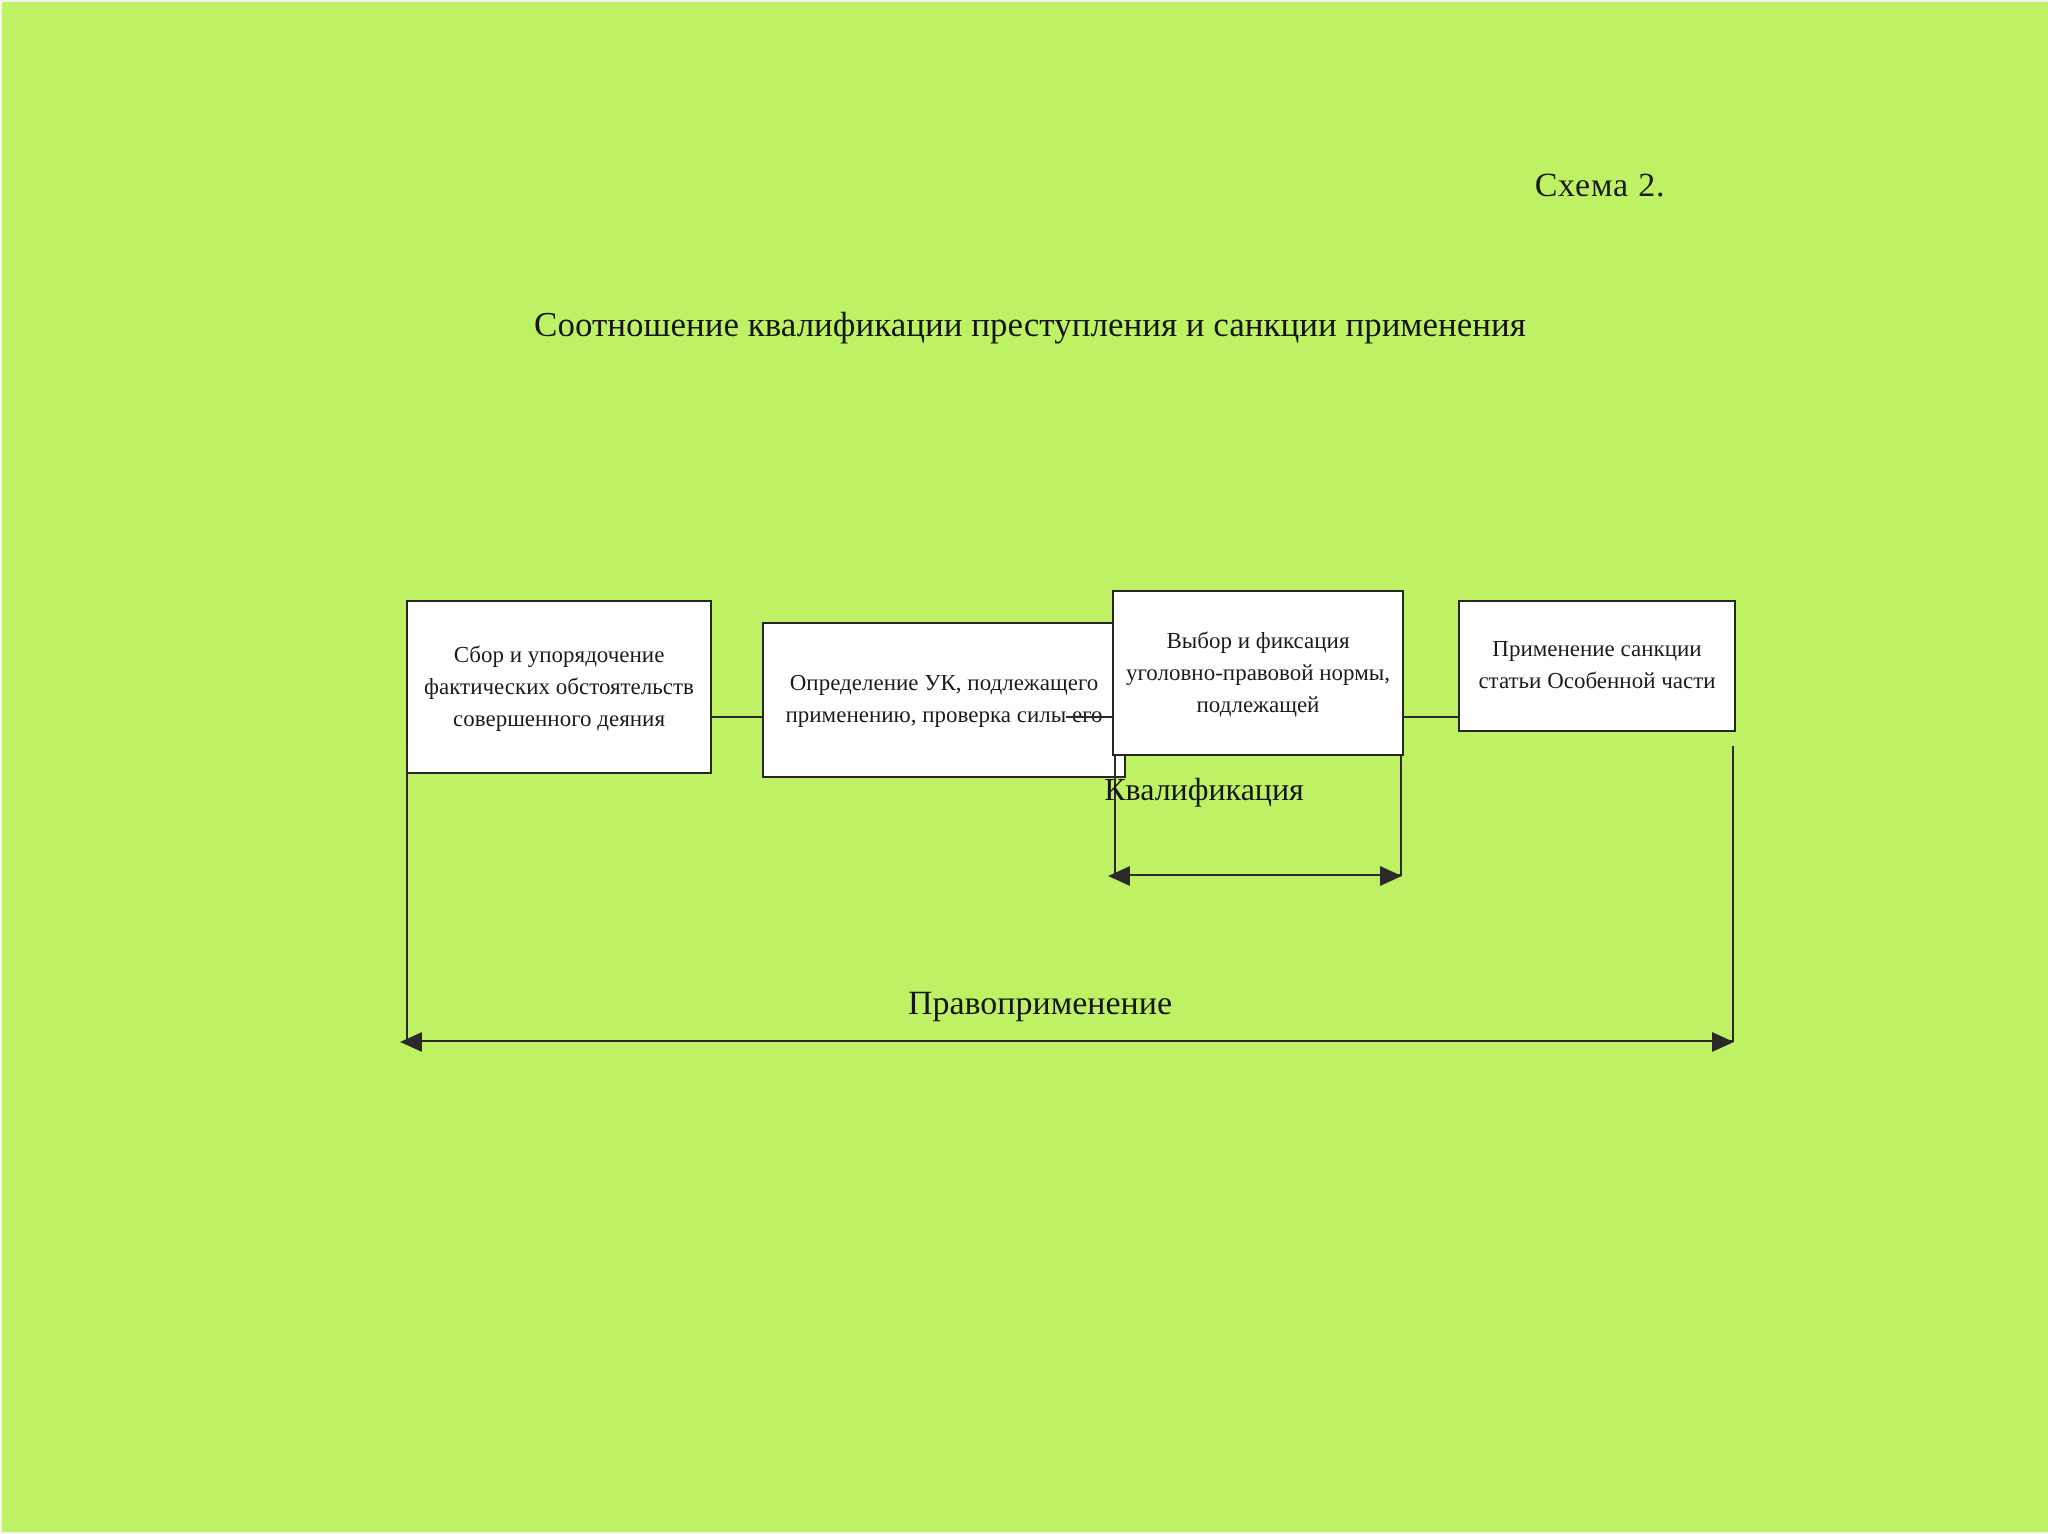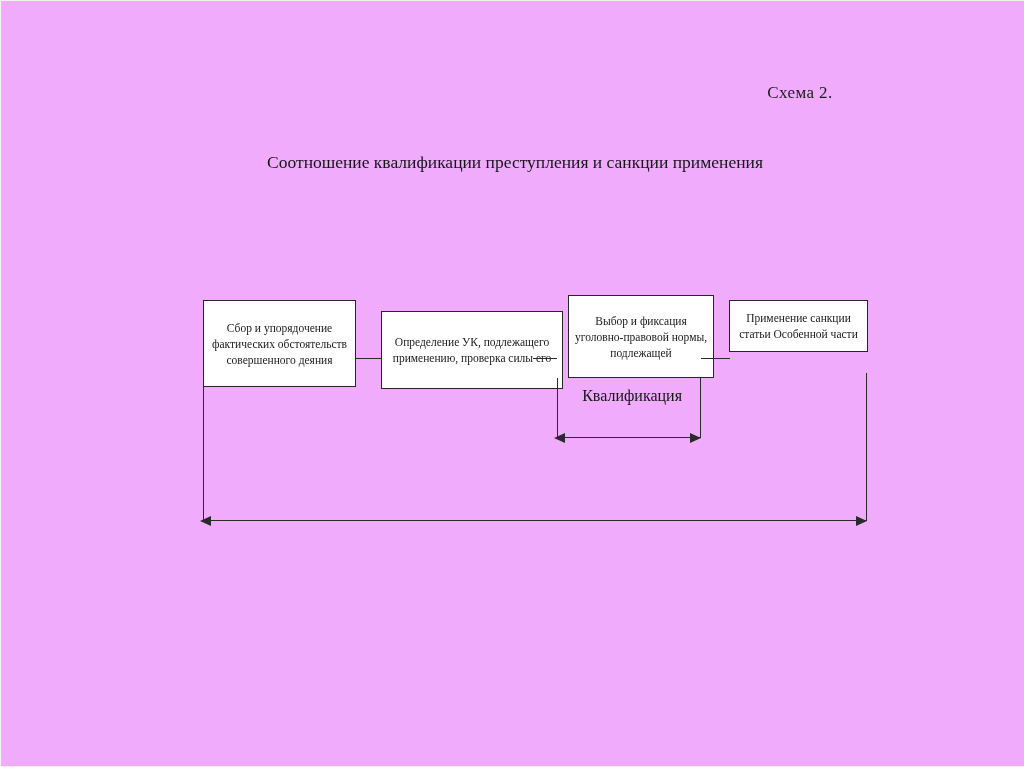--- a/index.html
+++ b/index.html
@@ -8,21 +8,21 @@
     background: #ffffff;
   }
   body {
     font-family: "Liberation Serif", "DejaVu Serif", serif;
     color: #1a1a1a;
   }
   #page {
     position: relative;
     width: 1024px;
     height: 767px;
-    background: #f0abfc;
+    background: #bef264;
     overflow: hidden;
   }
   .page-edge-top {
     position: absolute;
     left: 0; top: 0;
     width: 1024px; height: 1px;
     background: #f2f2f2;
   }
   .page-edge-left {
     position: absolute;
@@ -70,22 +70,22 @@
     align-items: center;
     justify-content: center;
     text-align: center;
     font-size: 11.5px;
     line-height: 16px;
     color: #1a1a1a;
     padding: 3px 5px;
   }
   .box1 { left: 203px; top: 300px; width: 153px; height: 87px; }
   .box2 { left: 381px; top: 311px; width: 182px; height: 78px; }
-  .box3 { left: 568px; top: 295px; width: 146px; height: 83px; }
-  .box4 { left: 729px; top: 300px; width: 139px; height: 52px; }
+  .box3 { left: 556px; top: 295px; width: 146px; height: 83px; }
+  .box4 { left: 729px; top: 300px; width: 139px; height: 66px; }
 
   
   .connector {
     position: absolute;
     height: 1.4px;
     background: #2a2a2a;
   }
   .conn1 { left: 355px; top: 358px; width: 27px; }
   .conn2 { left: 533px; top: 358px; width: 24px; }
   .conn3 { left: 701px; top: 358px; width: 29px; }
@@ -123,21 +123,21 @@
   .ah-right { border-left: 11px solid #2a2a2a; }
 
   .outer-ah-left  { left: 200px; top: 516px; }
   .outer-ah-right { left: 856px; top: 516px; }
   .inner-ah-left  { left: 554px; top: 433px; }
   .inner-ah-right { left: 690px; top: 433px; }
 
   
   .caption {
     position: absolute;
-    text-align: right;
+    text-align: center;
     color: #151515;
   }
   .caption-kval {
     left: 522px;
     top: 387px;
     width: 160px;
     font-size: 16px;
   }
   .caption-prav {
     left: 375px;
@@ -175,14 +175,15 @@
   <div class="hline inner-arrow"></div>
   <div class="ah ah-left inner-ah-left"></div>
   <div class="ah ah-right inner-ah-right"></div>
   <div class="caption caption-kval">Квалификация</div>
 
   <div class="vline outer-left"></div>
   <div class="vline outer-right"></div>
   <div class="hline outer-arrow"></div>
   <div class="ah ah-left outer-ah-left"></div>
   <div class="ah ah-right outer-ah-right"></div>
+  <div class="caption caption-prav">Правоприменение</div>
 
 </div>
 
 </body></html>

